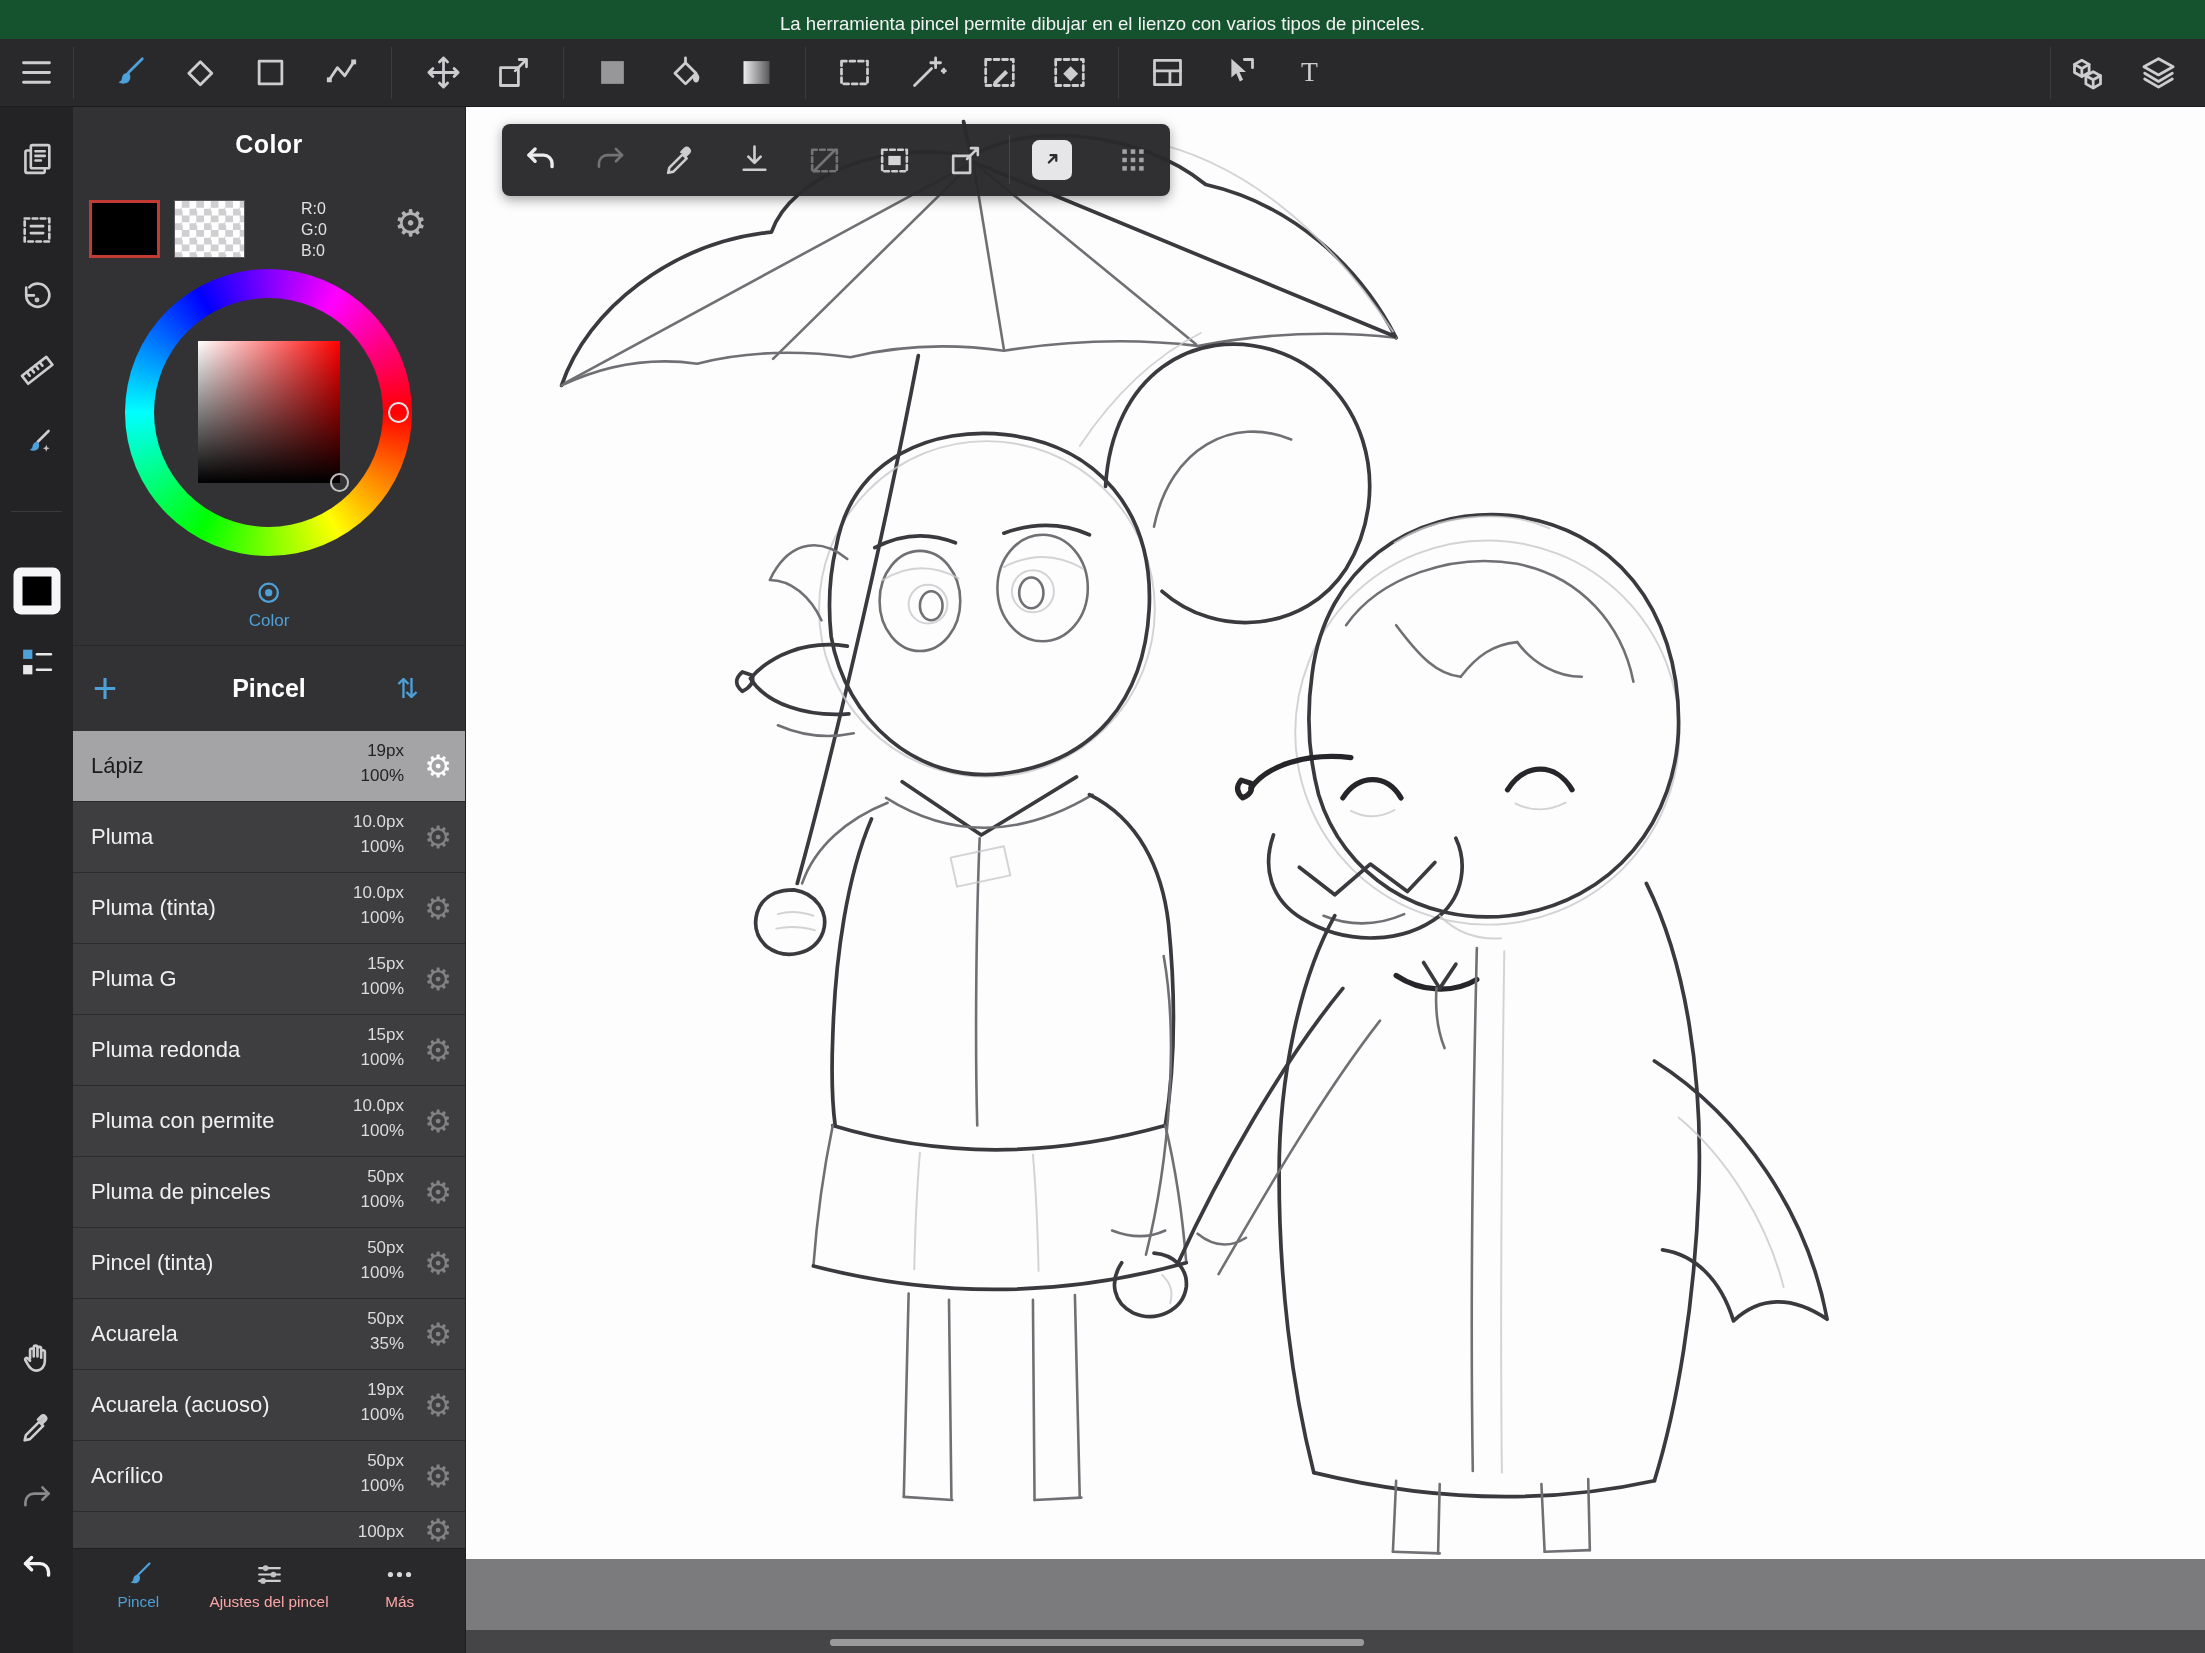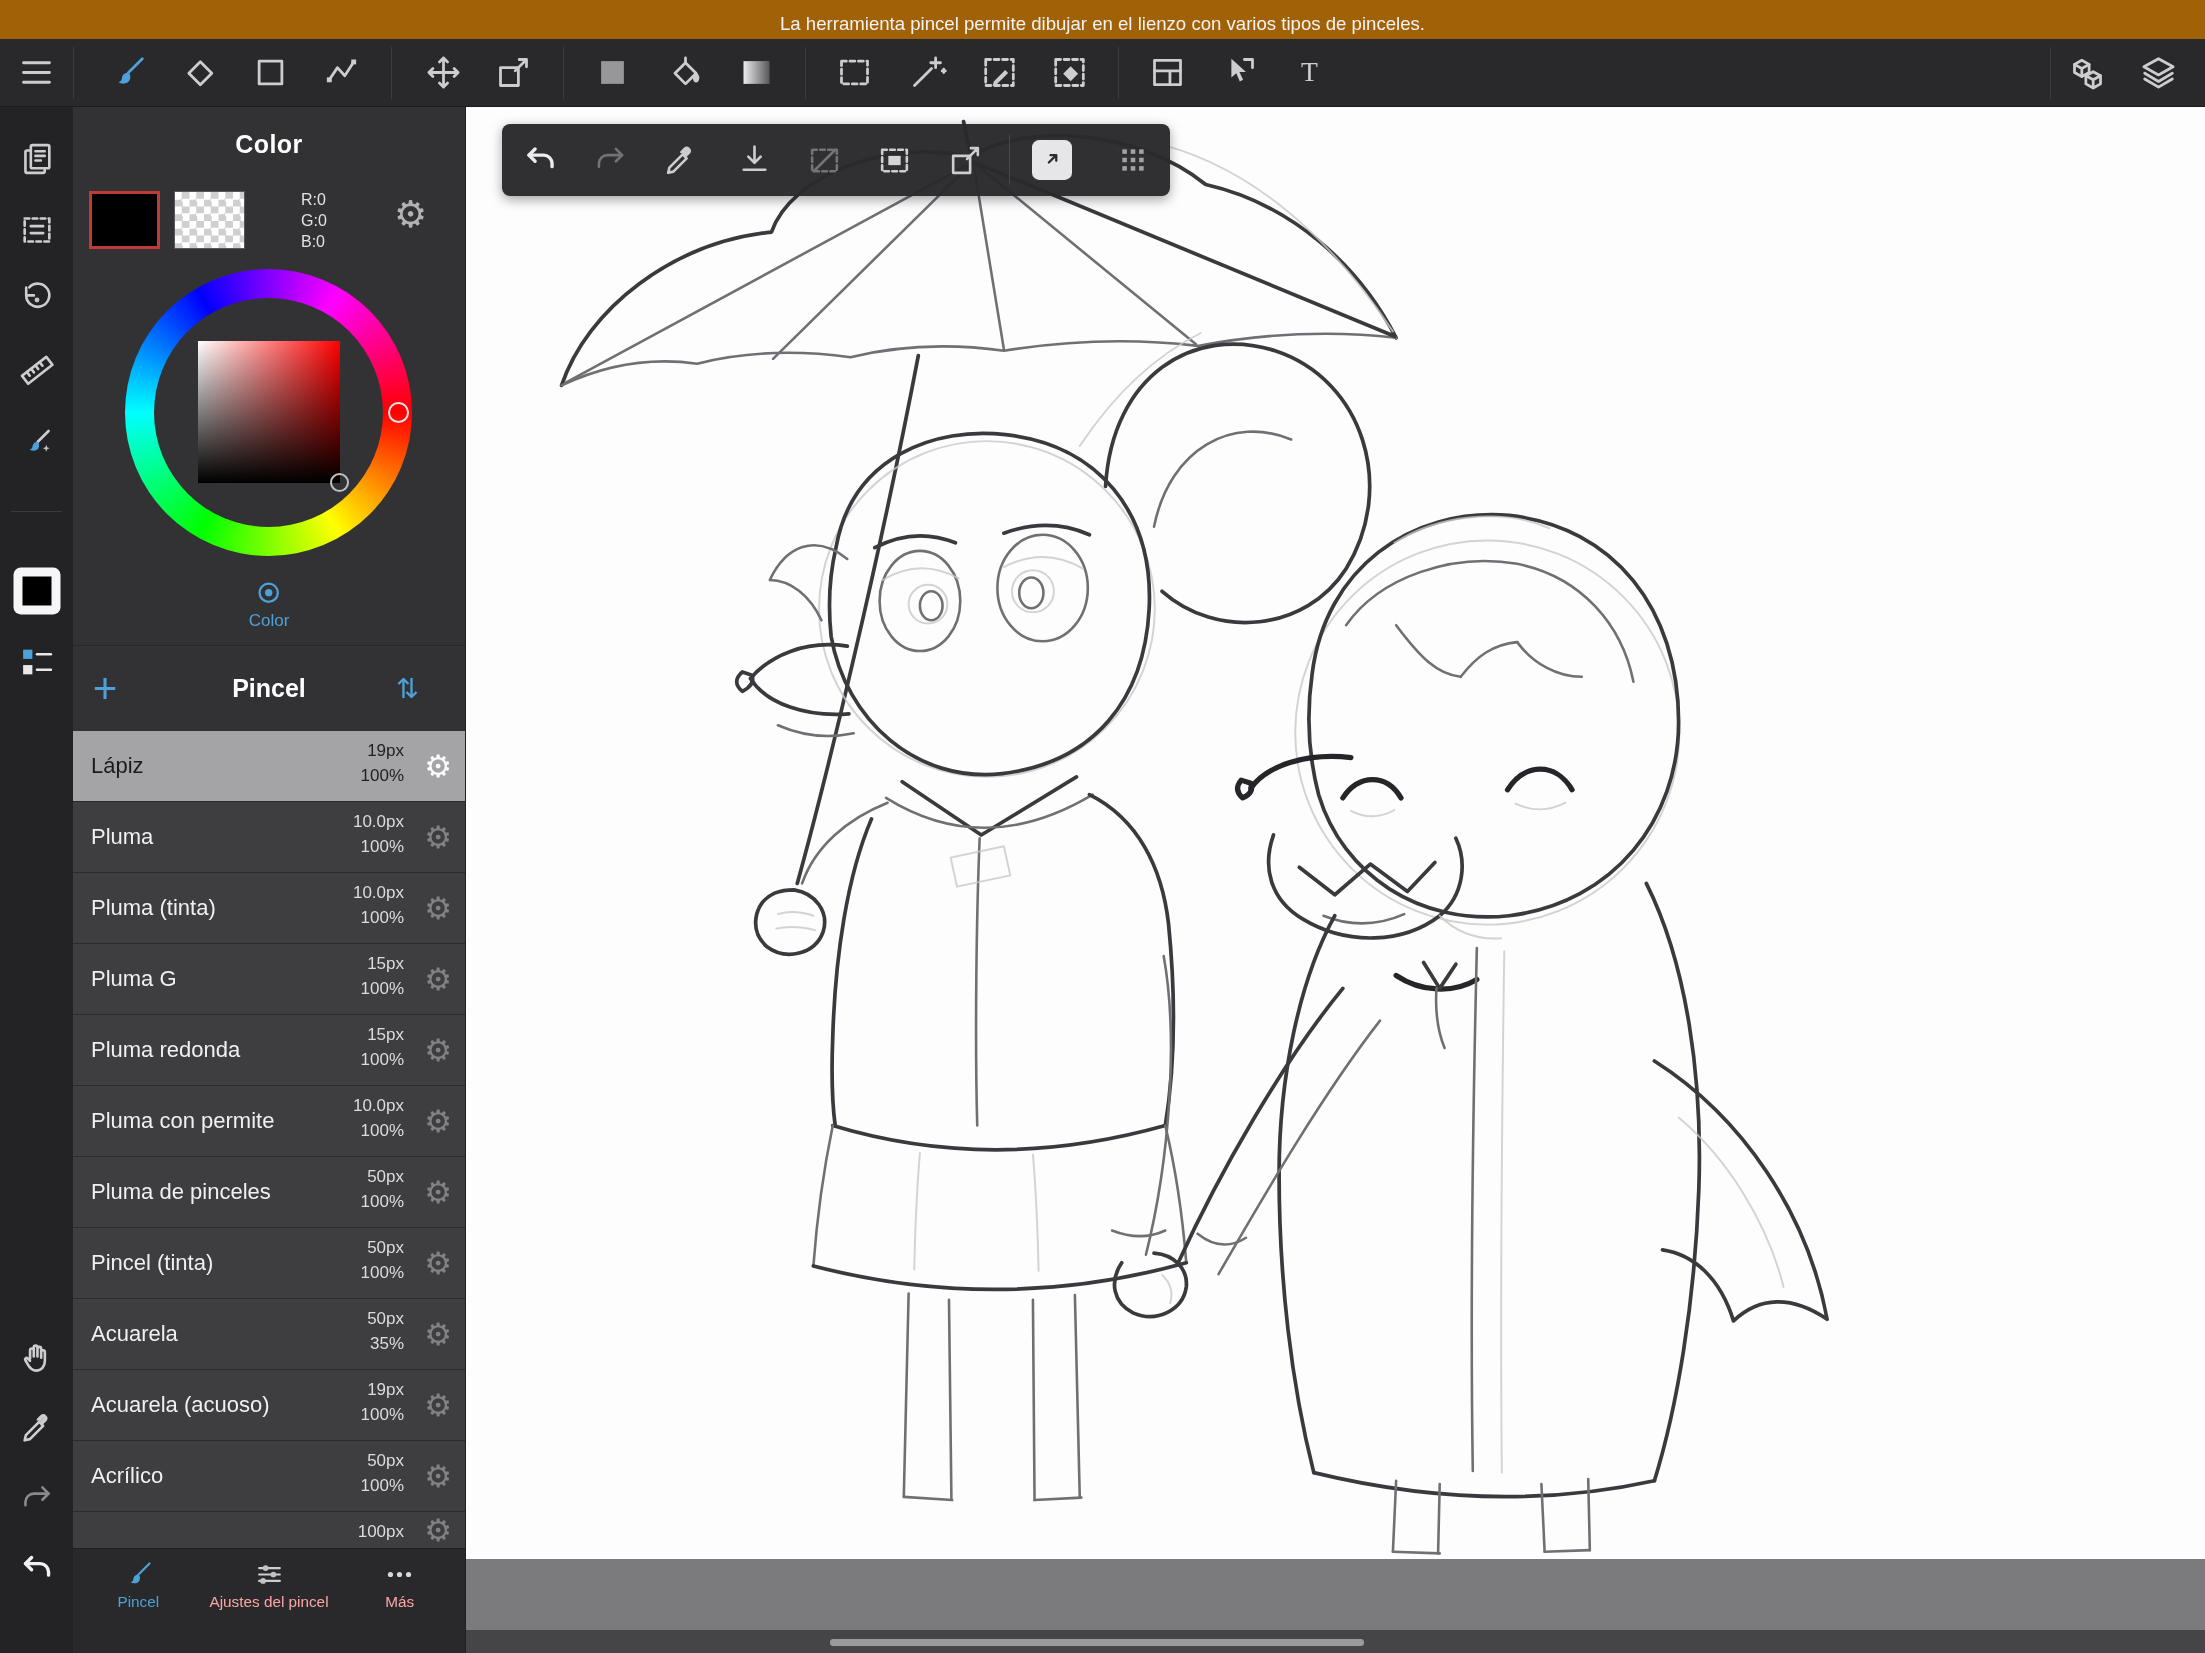--- a/index.html
+++ b/index.html
@@ -1,38 +1,38 @@
 <!DOCTYPE html>
 <html style="font-size:13px"><head>
 <meta charset="utf-8">
 <style>
 *{margin:0;padding:0;box-sizing:border-box}
 html,body{width:2205px;height:1653px;overflow:hidden;background:#202022;font-family:"Liberation Sans",sans-serif}
 .app{position:absolute;inset:0}
 
-.banner{position:absolute;left:0;top:0;width:2205px;height:47px;background:#a16207;color:#f2f2f4;font-size:18.6px;display:flex;align-items:center;justify-content:center}
+.banner{position:absolute;left:0;top:0;width:2205px;height:47px;background:#14532d;color:#f2f2f4;font-size:18.6px;display:flex;align-items:center;justify-content:center}
 
 .toolbar{position:absolute;left:0;top:39px;width:2205px;height:68px;background:#29292b;border-bottom:0.8px solid #1b1b1d}
 .tbi{position:absolute;top:50%;transform:translate(-50%,-50%);width:52px;height:52px;display:flex;align-items:center;justify-content:center;border-radius:4.8px}
 .tbsep{position:absolute;top:8px;height:52px;width:0.8px;background:#3b3b3d}
 .ic{fill:none;stroke:#cdcdd0;stroke-width:1.7;stroke-linecap:round;stroke-linejoin:round}
 .ic.blue{stroke:#4da0d8}
 svg.tb{width:39px;height:39px}
 svg.sb{width:37px;height:37px}
 svg.fb{width:37px;height:37px}
 
 .sidebar{position:absolute;left:0;top:107px;width:73px;height:1547px;background:#232325}
 .sbi{position:absolute;left:50%;transform:translate(-50%,-50%);display:flex;align-items:center;justify-content:center}
 .sbdiv{position:absolute;left:11.3px;width:51px;height:0.8px;background:#3a3a3c}
 .swatchbtn{width:47px;height:47px;background:#f6f6f8;border-radius:7.3px;display:flex;align-items:center;justify-content:center}
 .swatchbtn .blk{width:29px;height:29px;background:#000}
 
 .panel{position:absolute;left:73px;top:107px;width:392px;height:1547px;background:#323234}
 .p-title{position:absolute;left:0;top:0;width:392px;height:75px;display:flex;align-items:center;justify-content:center;color:#fff;font-size:25px;font-weight:600;letter-spacing:0.4px}
-.swrow{position:absolute;left:0;top:75px;width:436px;height:77px}
+.swrow{position:absolute;left:0;top:84px;width:436px;height:77px}
 .sw-black{position:absolute;left:16px;top:9px;width:71px;height:58px;background:#000;border:3.2px solid #c23a34}
 .sw-trans{position:absolute;left:101px;top:9px;width:71px;height:58px;border:0.8px solid #58585a;background:repeating-conic-gradient(#cfcfd1 0% 25%,#ffffff 0% 50%) 0 0/14.5px 14.5px}
 .rgb{position:absolute;left:228px;top:6.5px;font-size:16px;line-height:21px;color:#e2e2e4}
 .swgear{position:absolute;left:321px;top:11.3px;font-size:37px;color:#b2b2b4}
 .wheelwrap{position:absolute;left:0;top:152px;width:392px;height:307px}
 .huering{position:absolute;left:52px;top:9.7px;width:287px;height:287px;border-radius:50%;
   background:conic-gradient(from 90deg,#f00,#ff0 16.6%,#0f0 33.3%,#0ff 50%,#00f 66.6%,#f0f 83.3%,#f00 100%)}
 .huering::after{content:"";position:absolute;left:29px;top:29px;width:229px;height:229px;border-radius:50%;background:#323234}
 .svsq{position:absolute;left:125px;top:82px;width:142px;height:142px;background:linear-gradient(to bottom,rgba(0,0,0,0),#000),linear-gradient(to right,#fff,#f00)}
 .huemark{position:absolute;left:315px;top:143px;width:21px;height:21px;border:2.4px solid #e6e6e8;border-radius:50%}

